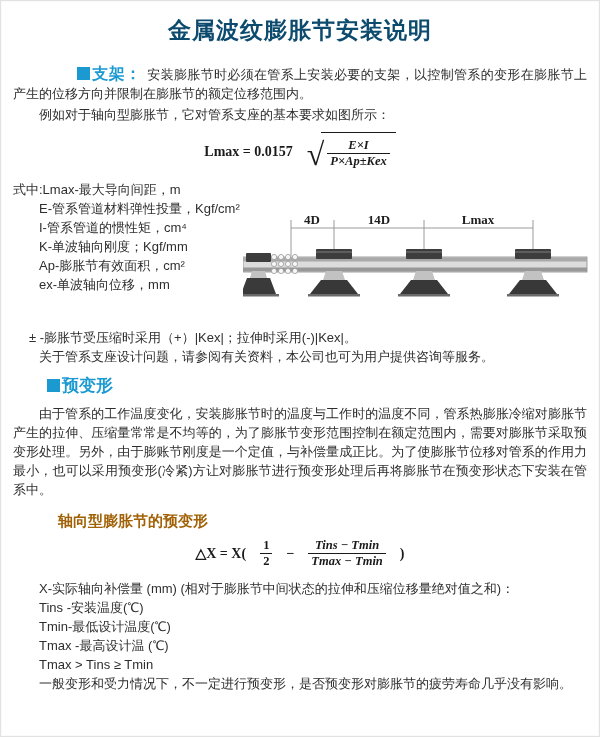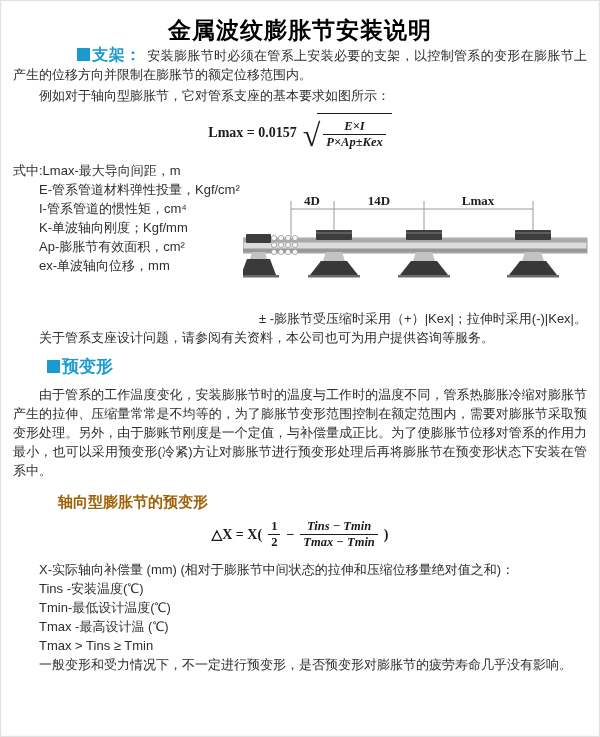--- a/index.html
+++ b/index.html
@@ -4,49 +4,49 @@
 <style>
   html,body{margin:0;padding:0;background:#f0f0f0;}
   .page{
     width:600px;height:737px;box-sizing:border-box;background:#fff;
     border:1px solid #e2e2e2;box-shadow:inset 0 0 0 1px #fafafa;
     font-family:"Liberation Sans",sans-serif;color:#2e2e2e;font-size:13px;
     line-height:19px;padding:6px 12px 4px 12px;overflow:hidden;position:relative;
   }
   h1.title{
     text-align:center;font-size:23px;line-height:30px;font-weight:700;
-    color:#000000;margin:8px 0 0 0;letter-spacing:1px;
+    color:#0c4a6e;margin:8px 0 19px 0;letter-spacing:1px;
   }
   .sq{
     display:inline-block;width:13px;height:13px;background:#1b9ad1;
     vertical-align:-1px;margin-right:2px;
   }
   .sec-label{color:#1b9ad1;font-weight:700;font-size:16px;margin-right:6px;}
   .para{margin:0;text-align:justify;}
   .p1{text-indent:64px;margin-bottom:2px;}
   .p2{text-indent:26px;margin-bottom:8px;}
   
   .formula{
-    display:flex;justify-content:center;align-items:center;gap:6px;
+    display:flex;justify-content:center;align-items:center;gap:14px;
     font-family:"Liberation Serif",serif;font-weight:700;color:#1a1a1a;
     font-size:14px;margin:8px 0 10px 0;
   }
   .frac{display:inline-flex;flex-direction:column;align-items:center;
     font-size:12.5px;line-height:15px;font-style:italic;}
   .frac .num{padding:0 3px;}
   .frac .den{border-top:1px solid #1a1a1a;padding:0 3px;}
   .frac.upright{font-style:normal;}
   .sqrt{display:inline-flex;align-items:center;}
   .sqrt .rad{font-size:32px;font-weight:400;line-height:26px;transform:translateY(3px);}
   .sqrt .under{border-top:1.6px solid #1a1a1a;margin-left:-3px;padding:2px 6px 1px 6px;}
   
   .defs-wrap{position:relative;min-height:148px;}
   .defs-intro{margin-left:0;}
   .def-item{margin-left:26px;}
-  .pm-note{margin-left:16px;text-align:right;}
+  .pm-note{margin-left:16px;}
   .service-note{margin-left:26px;margin-bottom:10px;}
   .diagram{position:absolute;top:30px;right:-4px;width:348px;height:92px;}
   .diagram text{font-family:"Liberation Serif",serif;font-weight:700;font-size:13px;fill:#1f1f1f;}
   
   .sec-h2{margin:10px 0 8px 34px;}
   .sec-h2 .sec-label{font-size:17px;text-align:right;}
   .sub-h3{color:#a16207;font-weight:700;font-size:15px;margin:12px 0 4px 45px;}
   .axial-line{margin-left:26px;}
 </style>
 </head>

